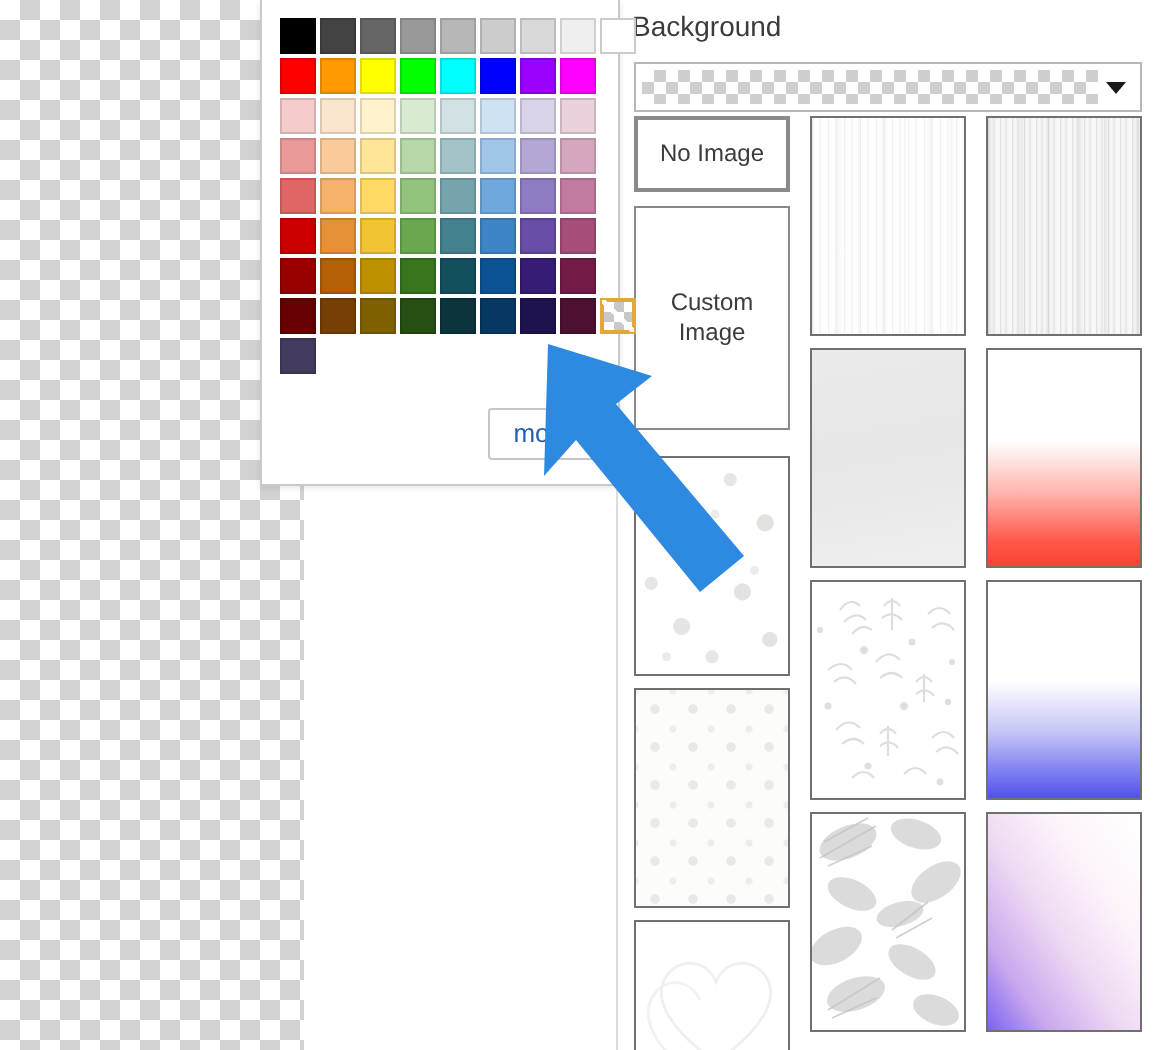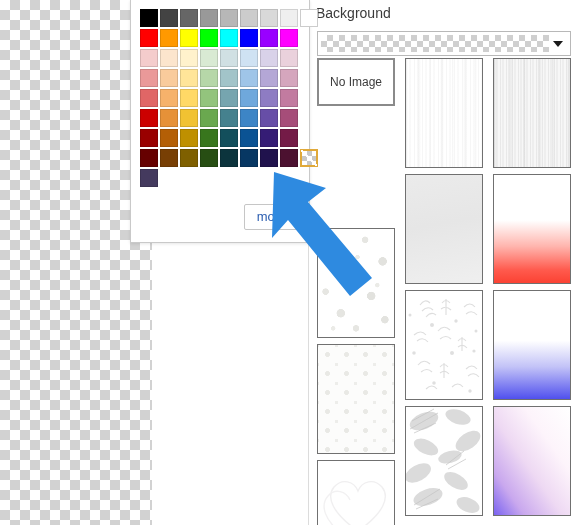--- a/index.html
+++ b/index.html
@@ -324,24 +324,27 @@
 
   <div class="bg-panel">
 
     <div class="bg-title">Background</div>
 
     <div class="bg-dropdown">
       <div class="dd-swatch"></div>
       <div class="dd-arrow"></div>
     </div>
 
-    <div class="tile btn-tile selected" style="left:8px; top:58px; width:78px; height:48px;">
+    <div class="tile btn-tile selected" style="left:8px; top:58px; width:78px; height:38px;">
       <div class="tile-label">No Image</div>
     </div>
 
+    <div class="tile btn-tile" style="left:8px; top:103px; width:78px; height:112px;">
+      <div class="tile-label"><span>Custom Image</span></div>
+    </div>
 
     <div class="tile" style="left:8px; top:228px; width:78px; height:110px;">
       <div class="pat-hearts-lg"></div>
     </div>
 
     <div class="tile" style="left:8px; top:344px; width:78px; height:110px;">
       <div class="pat-hearts-sm"></div>
     </div>
 
     <div class="tile" style="left:8px; top:460px; width:78px; height:110px;">

